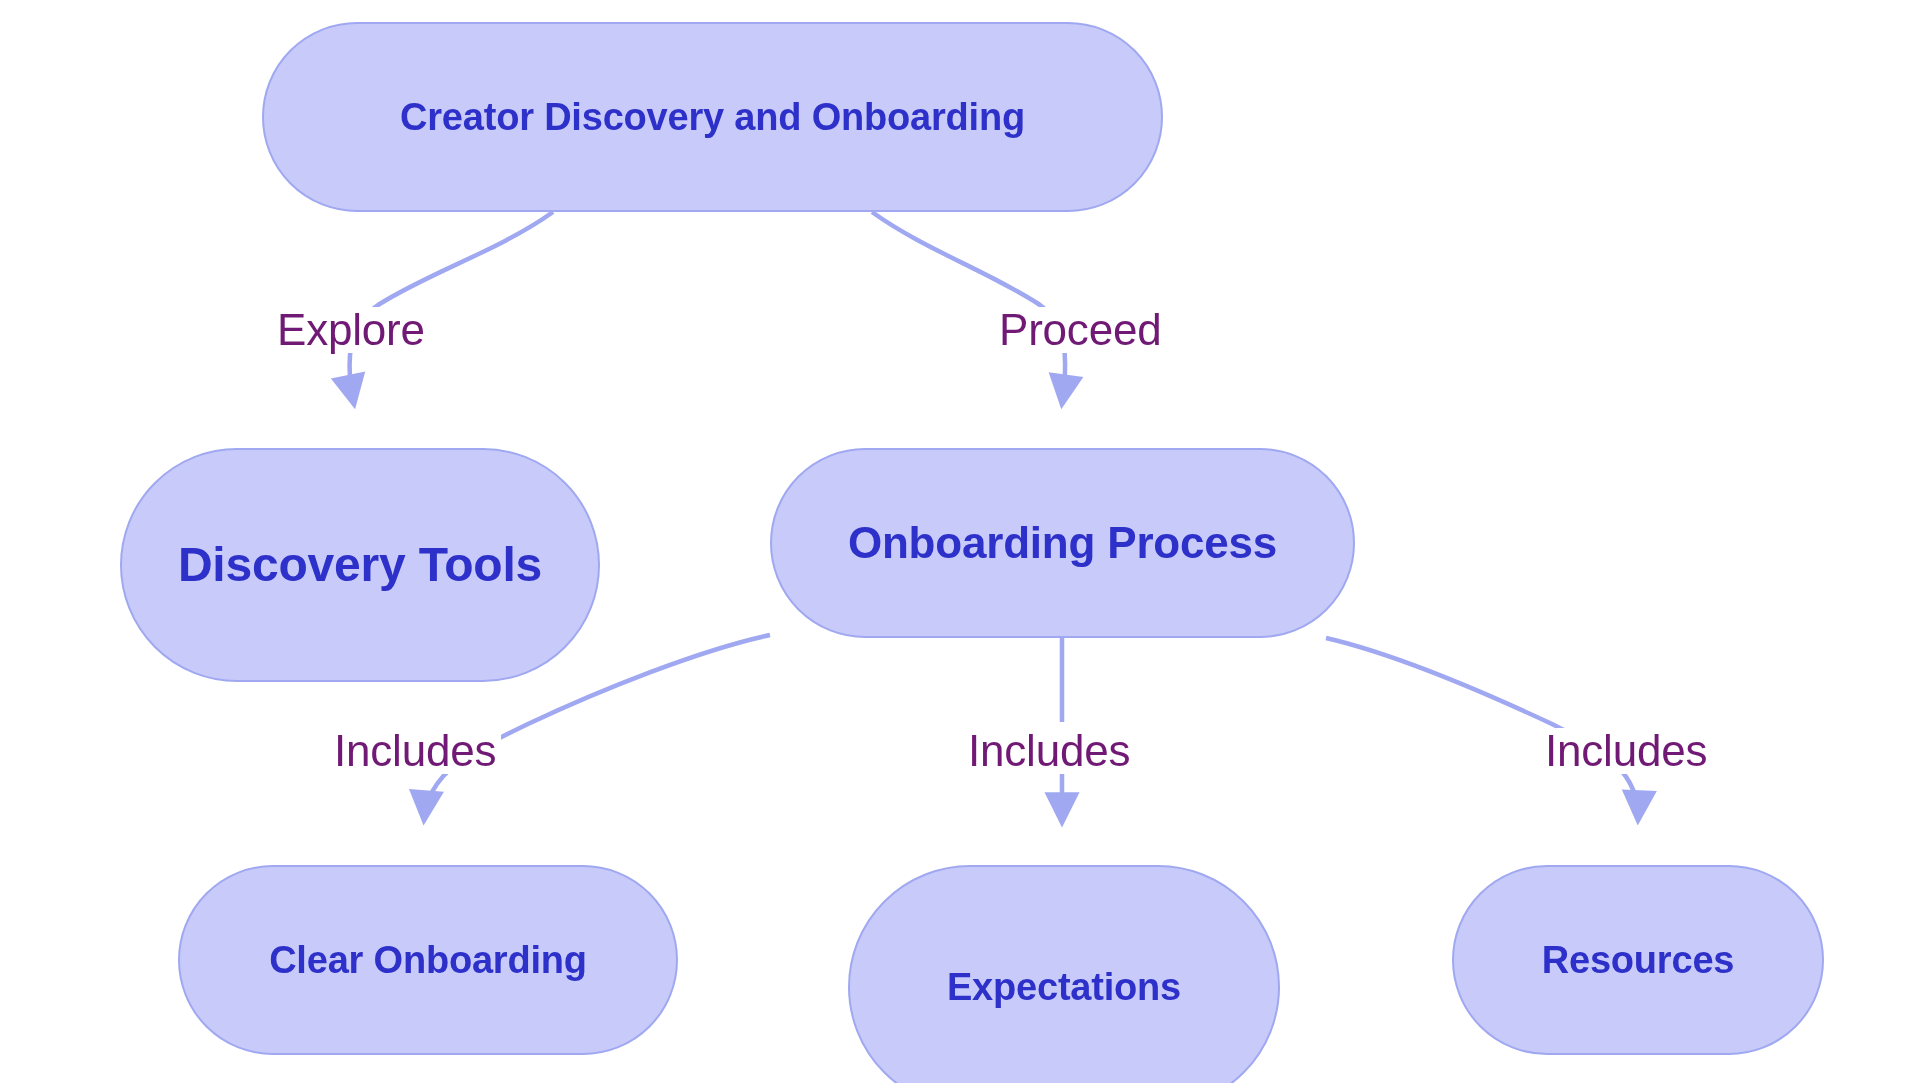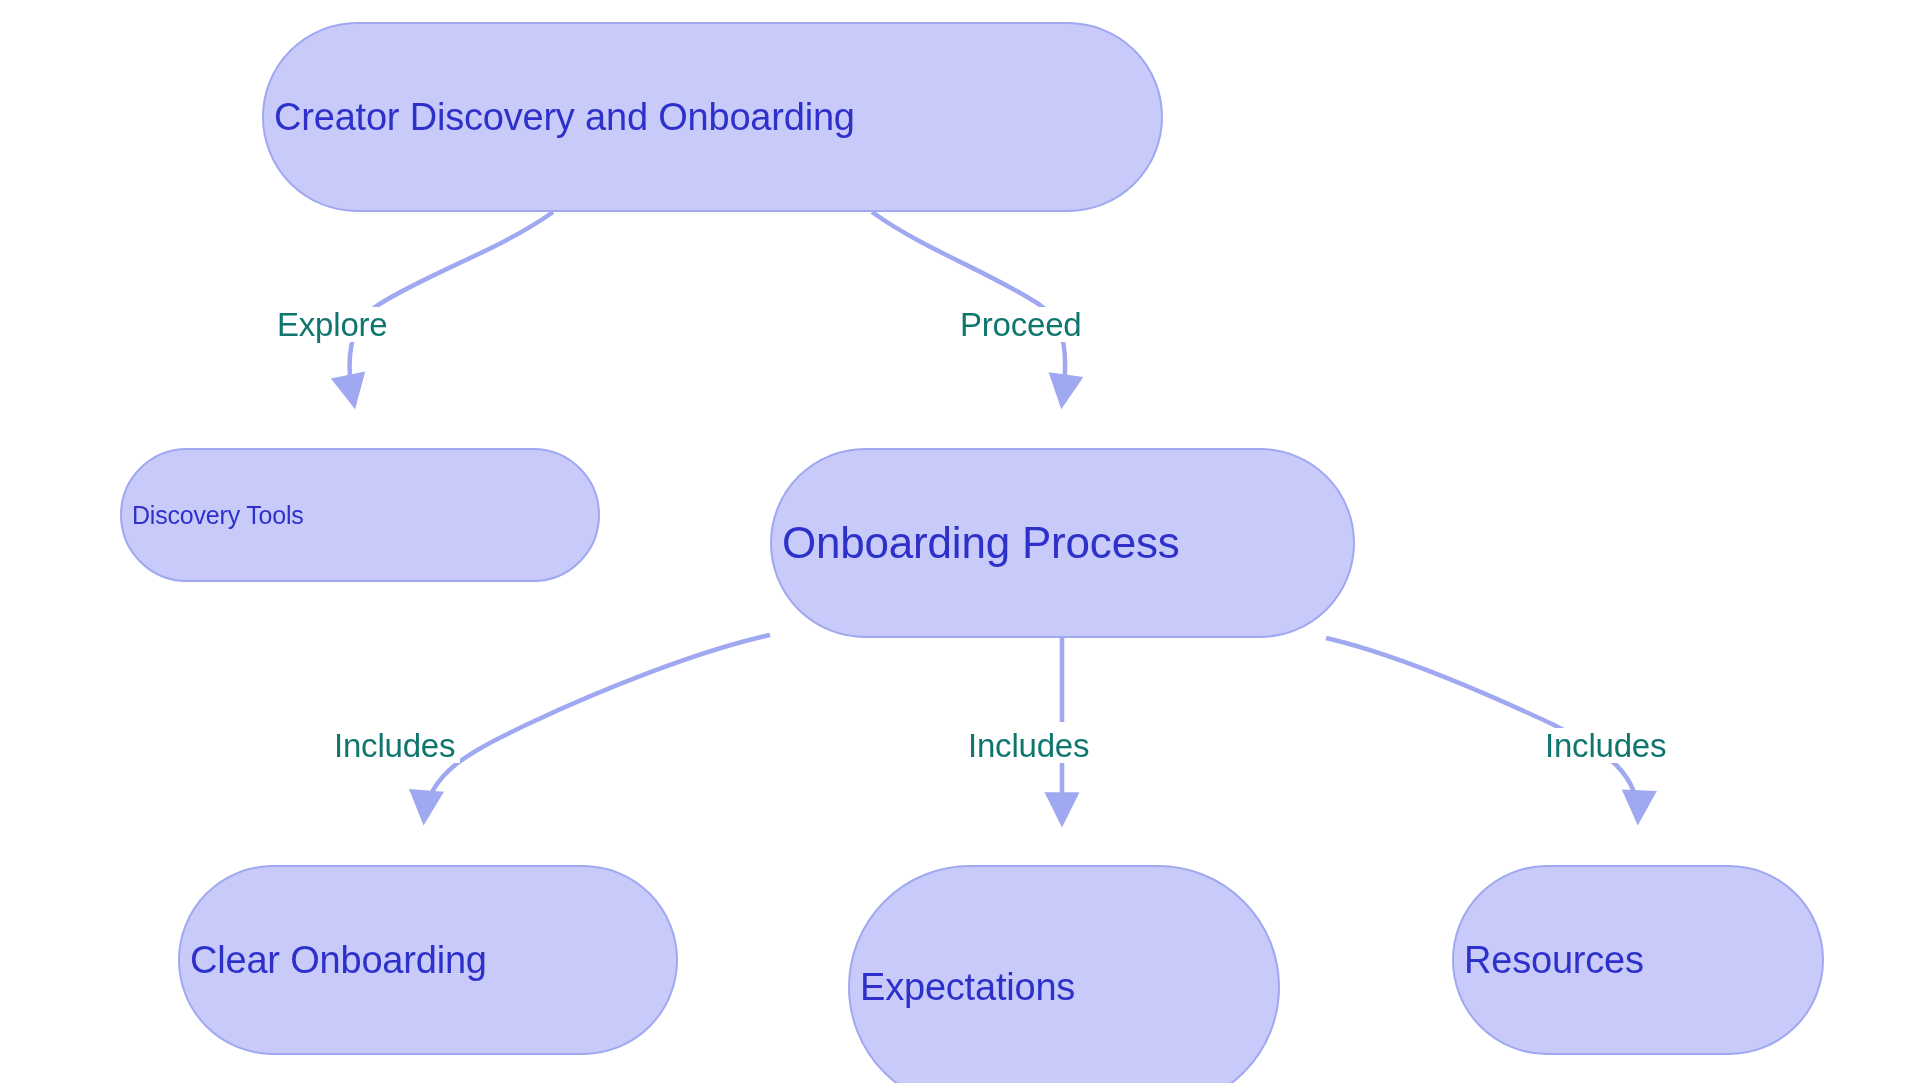--- a/index.html
+++ b/index.html
@@ -24,59 +24,59 @@
     top: 0;
     width: 1920px;
     height: 1083px;
     pointer-events: none;
   }
   .node {
     position: absolute;
     box-sizing: border-box;
     display: flex;
     align-items: center;
-    justify-content: flex-start;
+    justify-content: center;
     background: #c8cbfa;
     border: 2px solid #9fa8f0;
     border-radius: 999px;
     color: #2e31c9;
     font-family: "Liberation Sans", "DejaVu Sans", sans-serif;
-    font-weight: 400;
+    font-weight: 700;
     letter-spacing: -0.2px;
     white-space: nowrap;
     cursor: pointer;
   }
   .node-label {
     color: #2e31c9;
     line-height: 1;
     padding: 0 10px;
   }
   .edge-label {
     position: absolute;
-    color: #0f766e;
+    color: #701a75;
     font-family: "Liberation Sans", "DejaVu Sans", sans-serif;
-    font-size: 33px;
+    font-size: 44px;
     line-height: 1;
     white-space: nowrap;
     background: #ffffff;
     padding: 1px 5px;
     letter-spacing: -0.2px;
   }
 
   
   #node-root      { left: 262px;  top: 22px;   width: 901px; height: 190px; font-size: 38px; }
-  #node-discovery { left: 120px;  top: 448px;  width: 480px; height: 134px; font-size: 25px; }
+  #node-discovery { left: 120px;  top: 448px;  width: 480px; height: 234px; font-size: 48px; }
   #node-onboard   { left: 770px;  top: 448px;  width: 585px; height: 190px; font-size: 44px; }
   #node-guides    { left: 178px;  top: 865px;  width: 500px; height: 190px; font-size: 38px; }
   #node-expect    { left: 848px;  top: 865px;  width: 432px; height: 244px; font-size: 38px; }
   #node-resources { left: 1452px; top: 865px;  width: 372px; height: 190px; font-size: 38px; }
 
   
   #lbl-explore   { left: 272px;  top: 307px; }
-  #lbl-proceed   { left: 955px;  top: 307px; }
+  #lbl-proceed   { left: 994px;  top: 307px; }
   #lbl-includes1 { left: 329px;  top: 728px; }
   #lbl-includes2 { left: 963px;  top: 728px; }
   #lbl-includes3 { left: 1540px; top: 728px; }
 </style>
 </head>
 <body>
 
 <div id="canvas">
 
   <svg id="edge-layer" viewBox="0 0 1920 1083">

